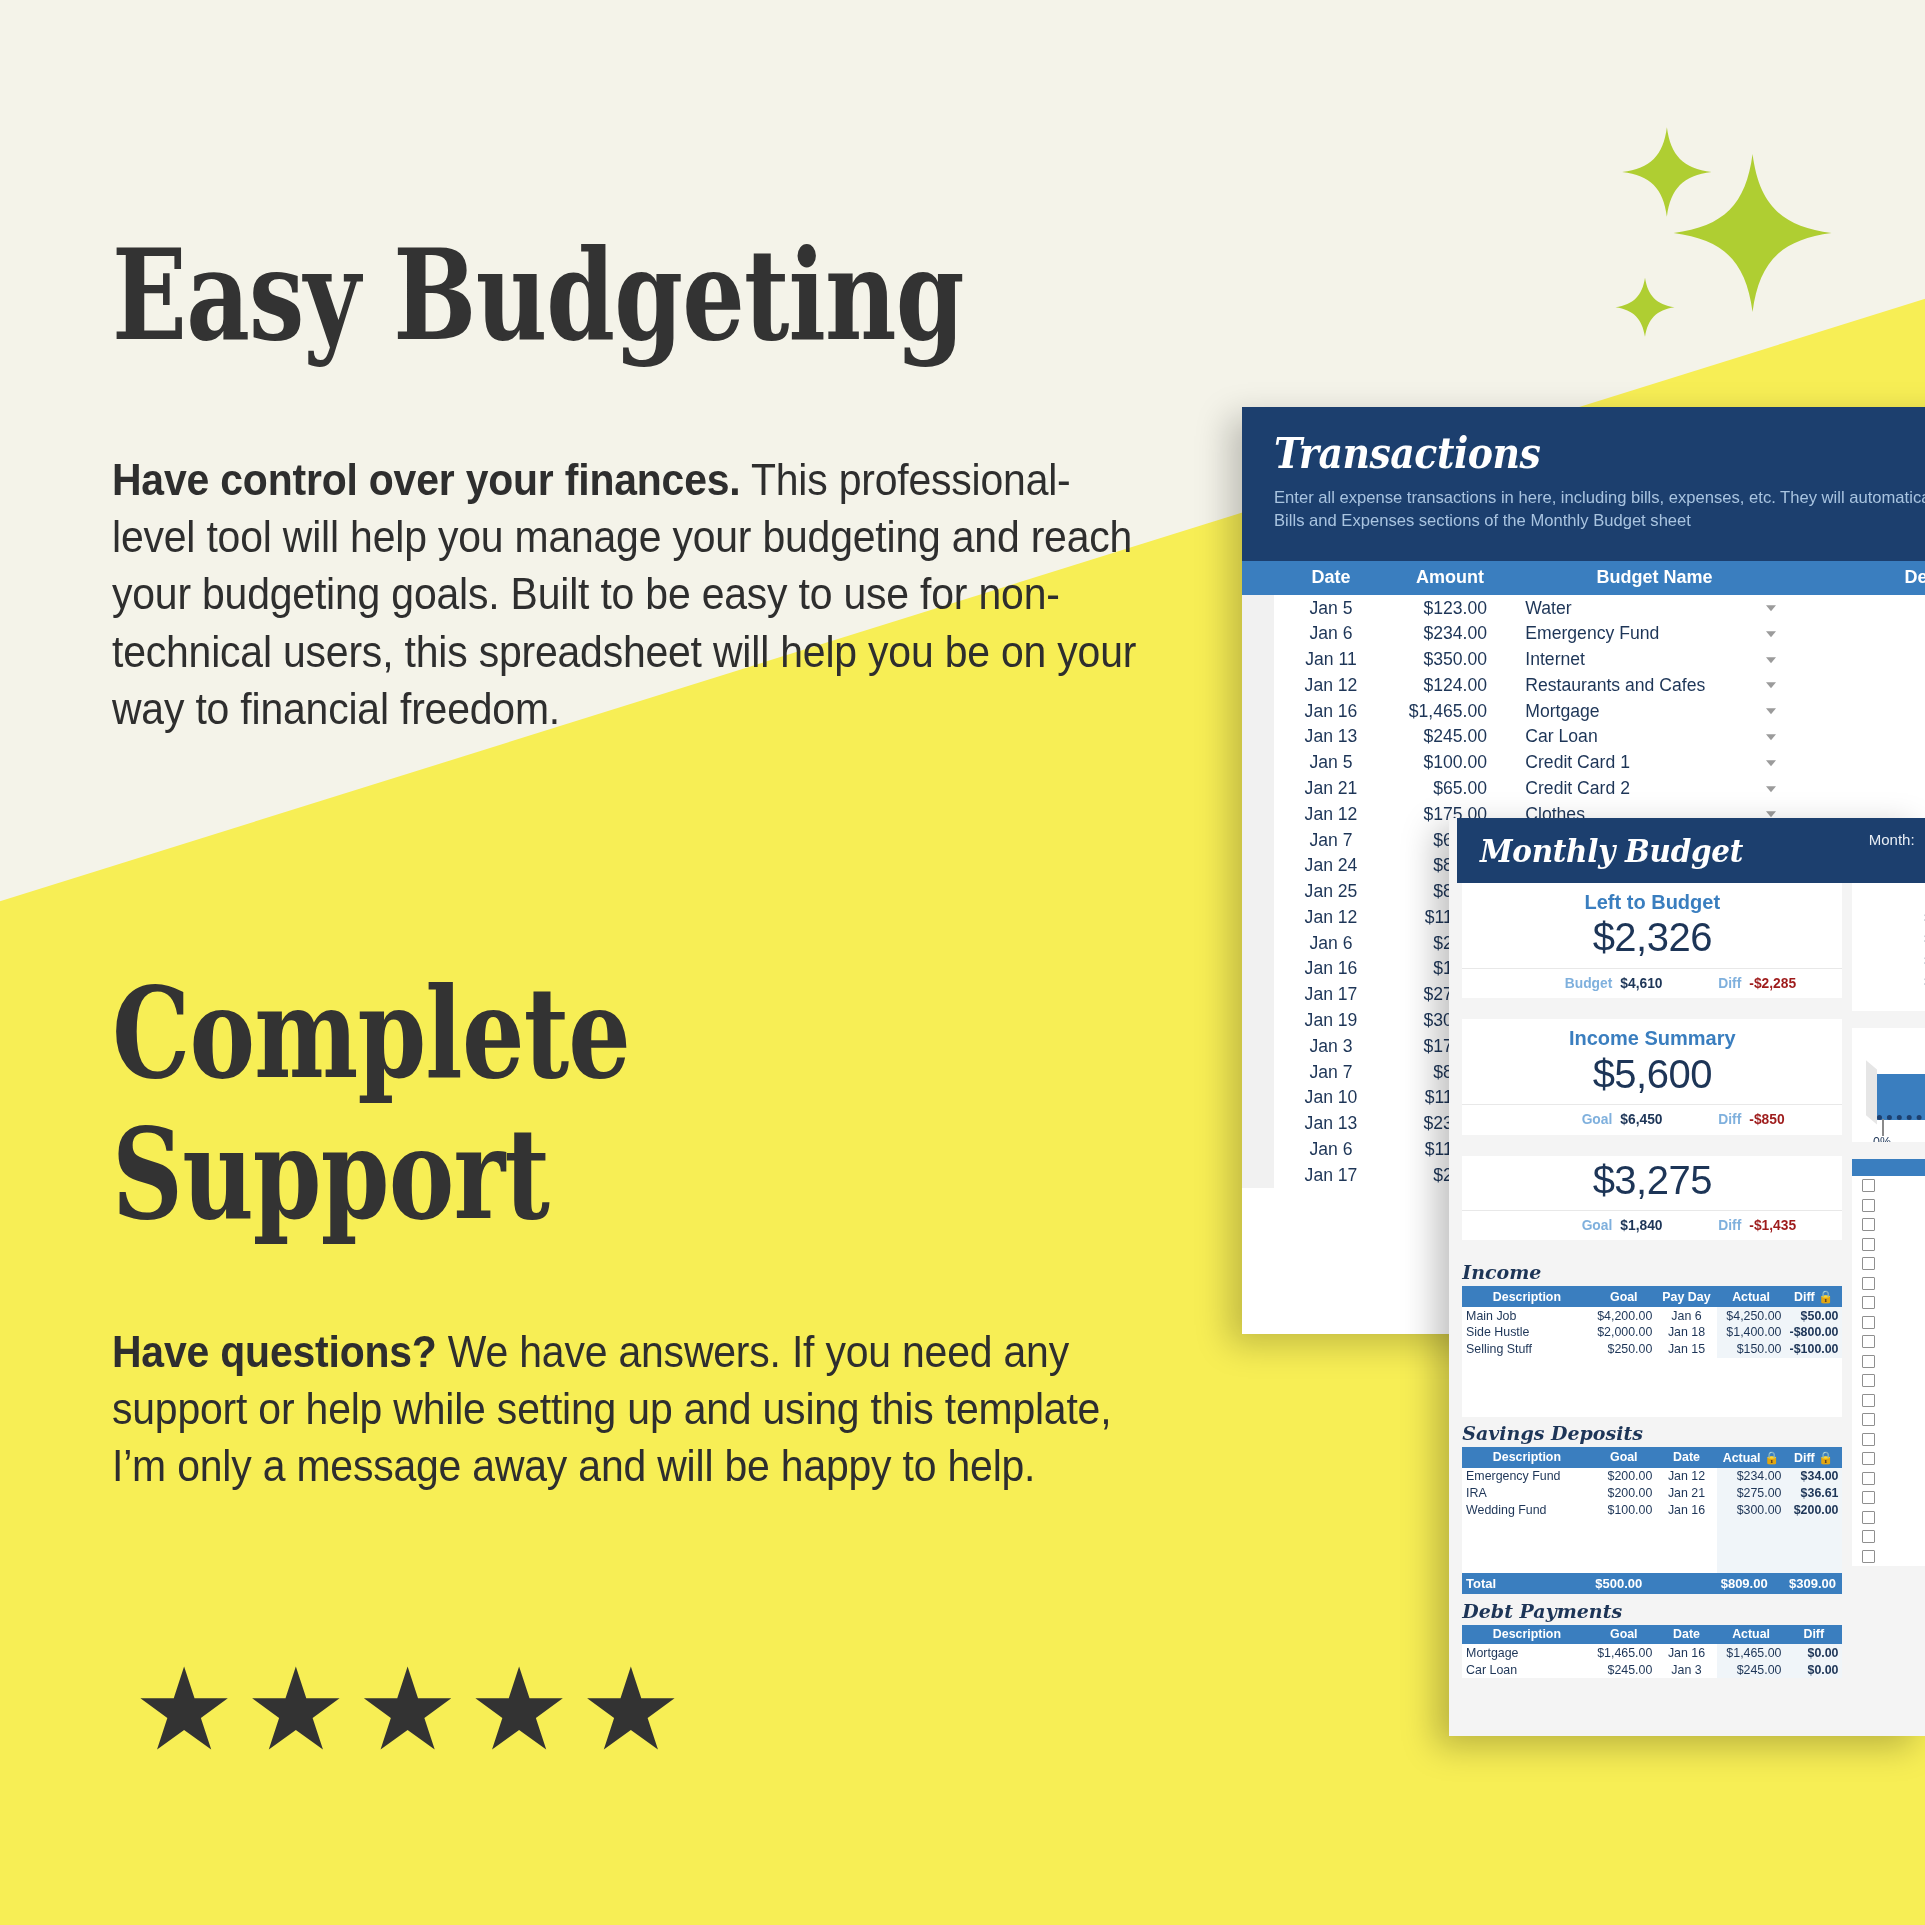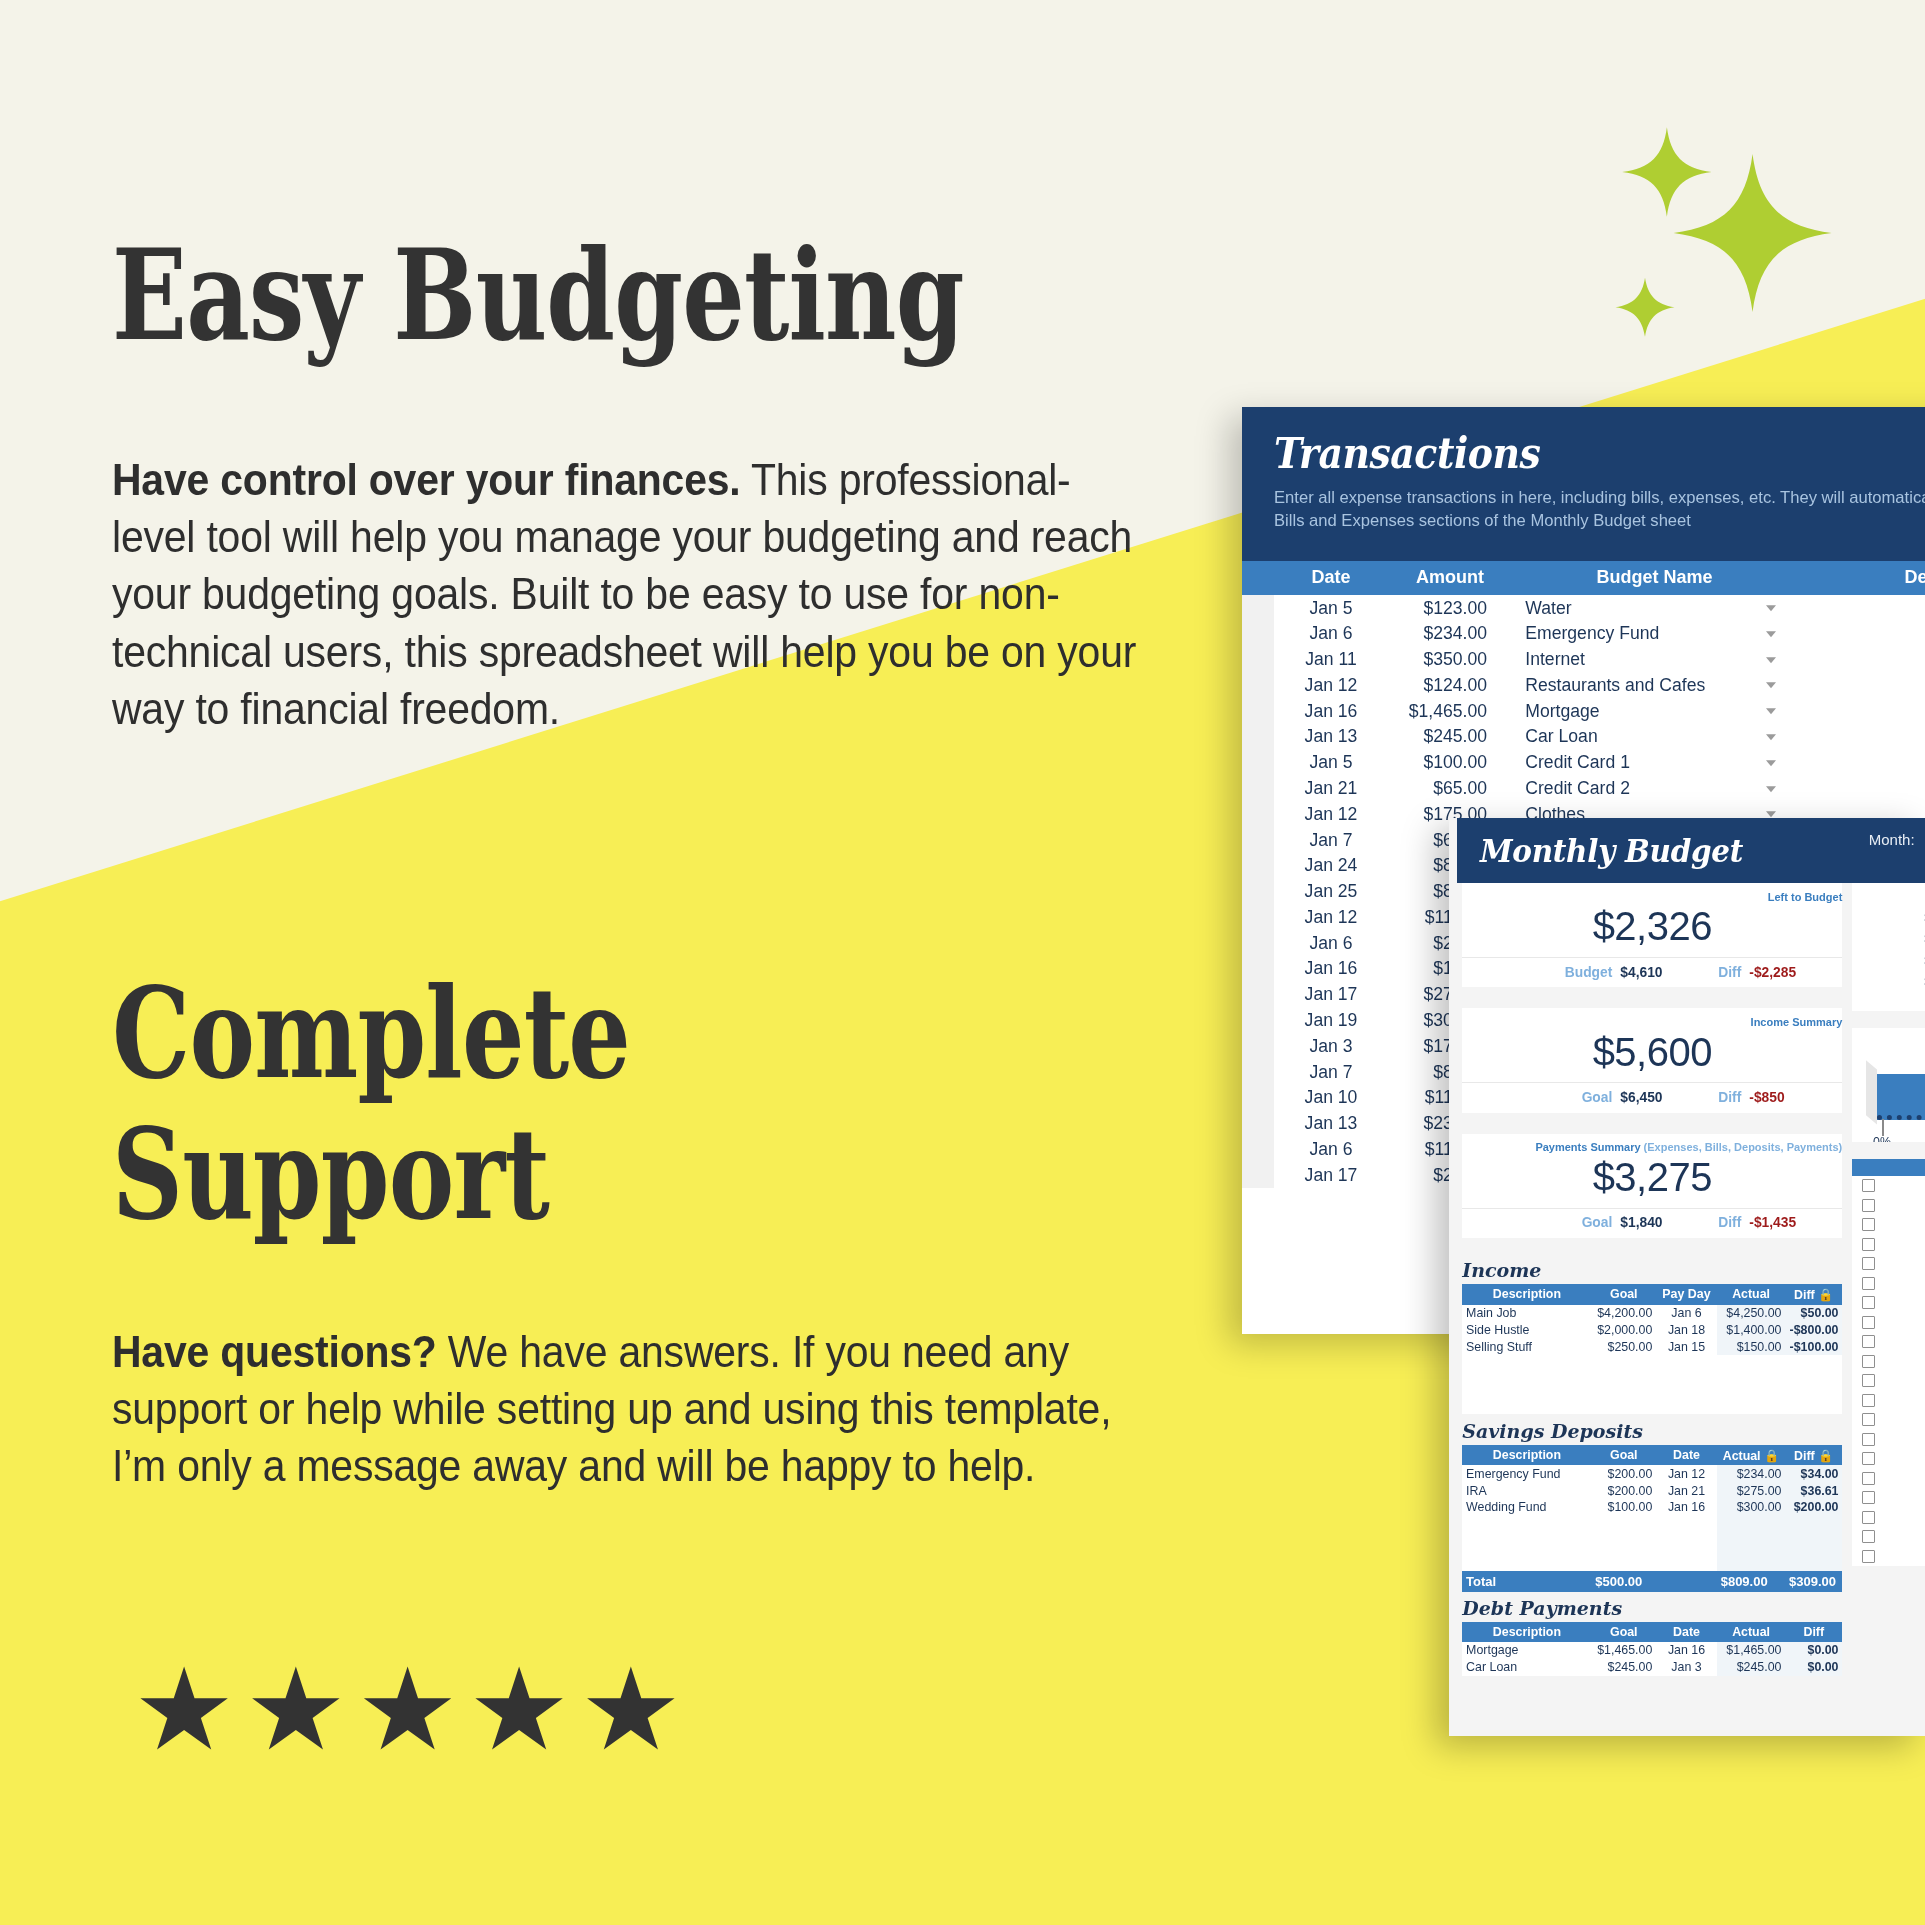--- a/index.html
+++ b/index.html
@@ -116,21 +116,21 @@
     transform:scaleX(0.92); transform-origin:left center;
   }
   #mb-month-label {
     position:absolute; right:11.4px; top:13.3px; color:#e8eef5; font-size:15px;
   }
 
   #mb-cols { position:absolute; left:0; top:65px; right:0; bottom:0; }
 
   #mb-left { position:absolute; left:13.3px; top:0; width:380px; }
   .kpi { background:#fff; margin-bottom:21px; }
-  .kpi-title { text-align:right; font-size:11px; font-weight:700; color:#3a7ebf; padding-top:7.6px; }
+  .kpi-title { text-align:center; font-size:20px; font-weight:700; color:#3a7ebf; padding-top:7.6px; }
   .kpi-title .sub { color:#7fb0dd; font-weight:700; }
   .kpi-value {
     text-align:center; font-size:40px; color:#1d3557; font-weight:400;
     padding:1.9px 0 7.6px 0; letter-spacing:-0.5px;
   }
   .kpi-foot {
     display:flex; align-items:center; justify-content:flex-end; gap:8px;
     font-size:13.8px; padding:6.7px 25px 7.6px 0; border-top:1px solid #e8e8e8;
   }
   .kpi-foot .lbl { color:#7fb0dd; font-weight:700; }
@@ -424,21 +424,20 @@
             <div class="kpi-title">Income Summary</div>
             <div class="kpi-value">$5,600</div>
             <div class="kpi-foot">
               <span class="lbl">Goal</span>
               <span class="val">$6,450</span>
               <span class="diff-lbl">Diff</span>
               <span class="diff-val">-$850</span>
             </div>
           </div>
           <div class="kpi">
-            <div class="kpi-title">Payments Summary<span class="sub"> (Expenses, Bills, Deposits, Payments)</span></div>
             <div class="kpi-value">$3,275</div>
             <div class="kpi-foot">
               <span class="lbl">Goal</span>
               <span class="val">$1,840</span>
               <span class="diff-lbl">Diff</span>
               <span class="diff-val">-$1,435</span>
             </div>
           </div>
         </div>
 

